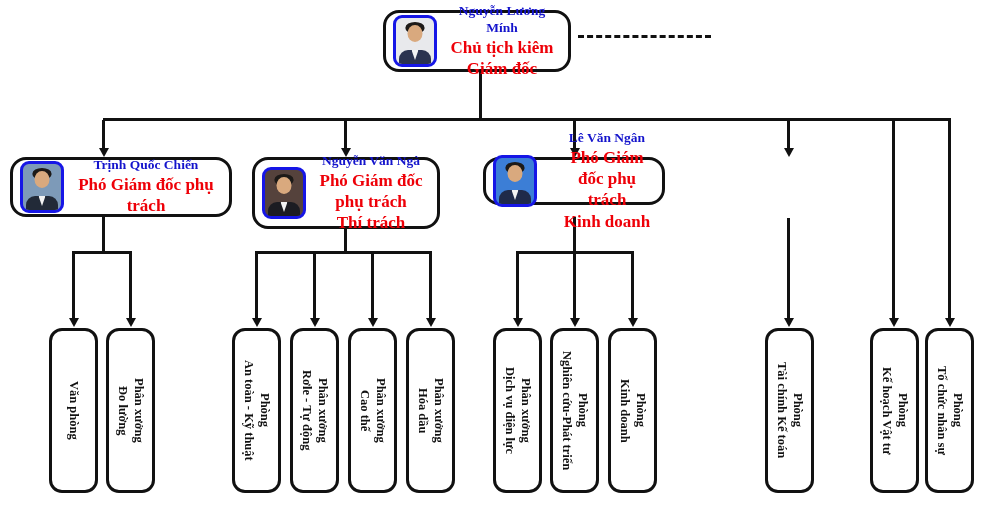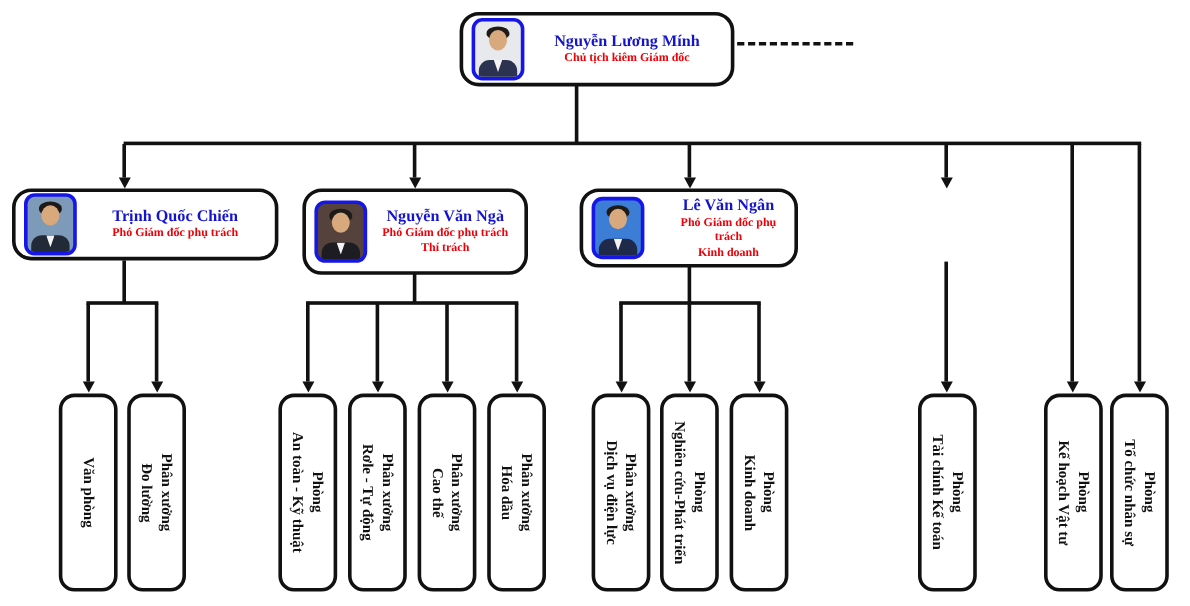--- a/index.html
+++ b/index.html
@@ -30,21 +30,21 @@
   .ph-root{background:#e8e9ec;}  .ph-root .torso{background:#2b3350;}
   .ph-sup{background:#cfdae5;}   .ph-sup .torso{background:#b9d2ea;}
   .ph-sup .hair{width:23px;height:15px;}
   .ph-e0{background:#7d9ab8;}    .ph-e0 .torso{background:#222a38;}
   .ph-e1{background:#55423c;}    .ph-e1 .torso{background:#1c1c22;}
   .ph-e2{background:#3c7ed6;}    .ph-e2 .torso{background:#1f2a4a;}
   .ph-e3{background:#62c4f0;}    .ph-e3 .torso{background:#26262e;}
 
   .person-text{flex:1;text-align:center;font-weight:bold;}
   .person-name{color:#1414cc;font-size:13.5px;line-height:1.25;}
-  .person-title{color:#ee0008;font-size:10px;line-height:1.25;}
+  .person-title{color:#ee0008;font-size:17px;line-height:1.25;}
   .person-title div:empty{display:none;}
 
   
   .dept-box{position:absolute;top:328px;width:49px;height:165px;background:#fff;
             border:3px solid #111;border-radius:13px;box-sizing:border-box;
             display:flex;align-items:center;justify-content:center;}
   .dept-text{writing-mode:vertical-rl;text-orientation:mixed;text-align:center;
              font-weight:bold;font-size:12.5px;color:#111;line-height:1.3;}
   .dept-text div:empty{display:none;}
 </style>
@@ -93,21 +93,21 @@
   <div class="h" style="left:516px;top:251px;width:118px;"></div>
   <div class="v" style="left:516px;top:253px;height:65px;"></div>
   <div class="arrow" style="left:513px;top:318px;"></div>
   <div class="arrow" style="left:570px;top:318px;"></div>
   <div class="v" style="left:631px;top:253px;height:65px;"></div>
   <div class="arrow" style="left:628px;top:318px;"></div>
 
   <div class="v" style="left:787px;top:218px;height:100px;"></div>
   <div class="arrow" style="left:784px;top:318px;"></div>
 
-  <div class="person-box" style="left:383px;top:10px;width:229px;height:62px;">
+  <div class="person-box" style="left:383px;top:10px;width:188px;height:62px;">
     <div class="photo ph-root">
       <div class="hair"></div>
       <div class="head"></div>
       <div class="torso"></div>
     </div>
     <div class="person-text">
       <div class="person-name">Nguyễn Lương Mính</div>
       <div class="person-title">Chủ tịch kiêm Giám đốc</div>
     </div>
   </div>
@@ -135,21 +135,21 @@
     </div>
     <div class="person-text">
       <div class="person-name">Nguyễn Văn Ngà</div>
       <div class="person-title">
         <div>Phó Giám đốc phụ trách</div>
         <div>Thí trách</div>
       </div>
     </div>
   </div>
 
-  <div class="person-box" style="left:483px;top:157px;width:182px;height:66px;gap:22px;">
+  <div class="person-box" style="left:483px;top:157px;width:182px;height:48px;gap:22px;">
     <div class="photo ph-e2">
       <div class="hair"></div>
       <div class="head"></div>
       <div class="torso"></div>
     </div>
     <div class="person-text">
       <div class="person-name">Lê Văn Ngân</div>
       <div class="person-title">
         <div>Phó Giám đốc phụ trách</div>
         <div>Kinh doanh</div>

